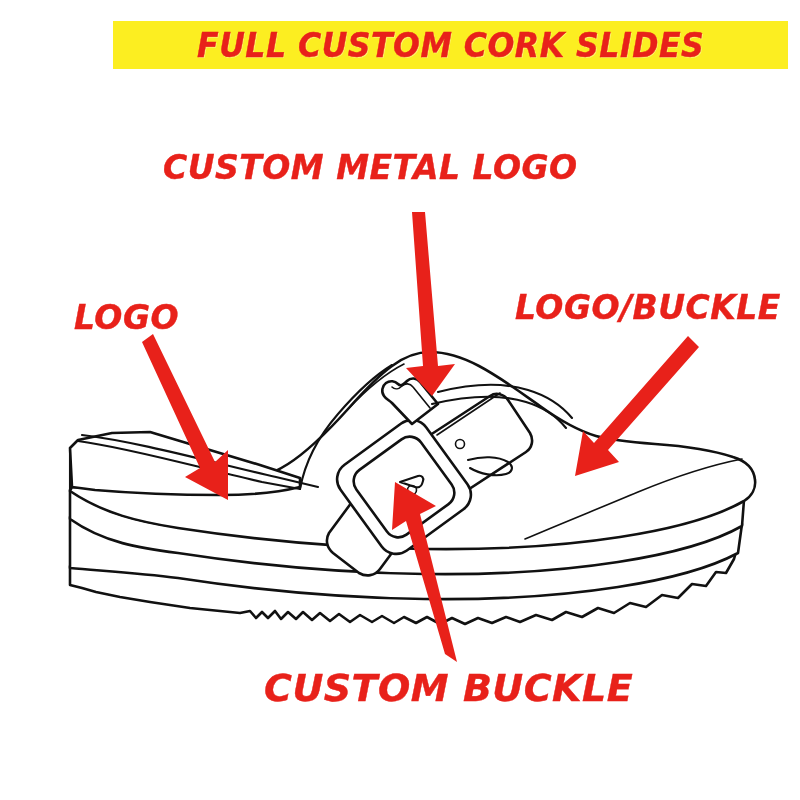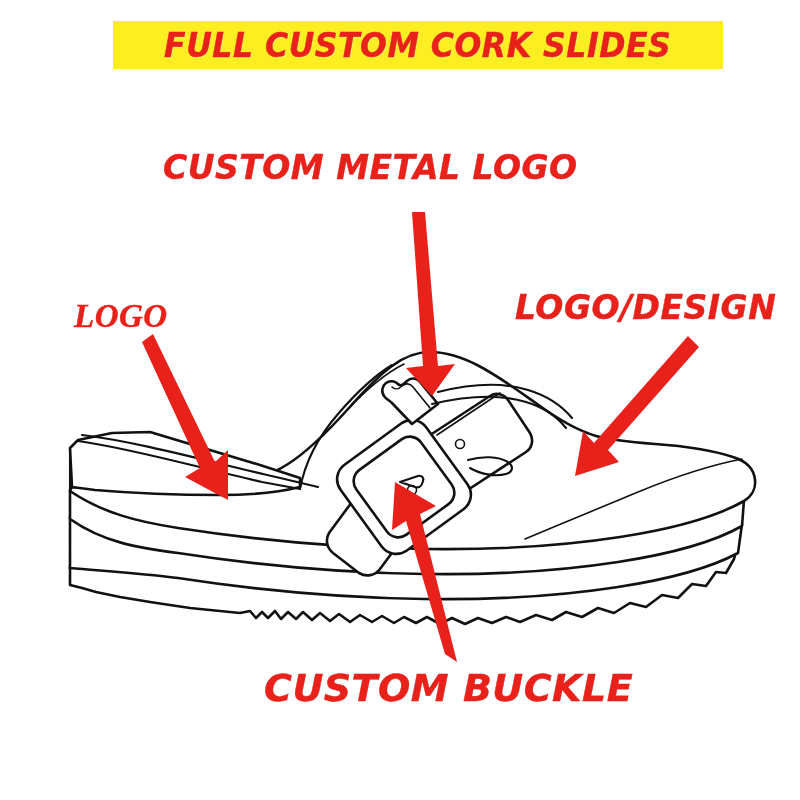--- a/index.html
+++ b/index.html
@@ -16,21 +16,21 @@
     height: 800px;
     background: #ffffff;
     overflow: hidden;
   }
 
   
   #title-banner {
     position: absolute;
     left: 113px;
     top: 21px;
-    width: 610px;
+    width: 675px;
     height: 48px;
     background: #fcee21;
     display: flex;
     align-items: center;
     justify-content: center;
   }
   .label-text {
     color: #e8211a;
     font-family: "DejaVu Sans", "Liberation Sans", sans-serif;
     font-weight: bold;
@@ -45,21 +45,21 @@
     font-size: 34px;
     line-height: 34px;
     transform: scaleX(0.93);
   }
 
   
   .callout {
     position: absolute;
   }
   #label-metal-logo { left: 163px; top: 148px; font-size: 33px; text-align: center; }
-  #label-logo       { left: 74px;  top: 298px; font-size: 33px; font-family: Liberation Serif, serif; }
+  #label-logo       { left: 74px;  top: 298px; font-size: 33px; }
   #label-logo-design{ left: 515px; top: 288px; font-size: 33px; }
   #label-buckle     { left: 264px; top: 666px; font-size: 38px; }
 
   
   #shoe-svg, #arrow-svg {
     position: absolute;
     left: 0;
     top: 0;
     width: 800px;
     height: 800px;
@@ -268,17 +268,17 @@
   </svg>
 
   <div id="title-banner">
     <span id="title-text" class="label-text">FULL CUSTOM CORK SLIDES</span>
   </div>
 
   <span id="label-metal-logo" class="callout label-text">CUSTOM METAL LOGO</span>
 
   <span id="label-logo" class="callout label-text">LOGO</span>
 
-  <span id="label-logo-design" class="callout label-text">LOGO/DESIGN</span>
+  <span id="label-logo-design" class="callout label-text">LOGO/BUCKLE</span>
 
   <span id="label-buckle" class="callout label-text">CUSTOM BUCKLE</span>
 
 </div>
 
 </body></html>

